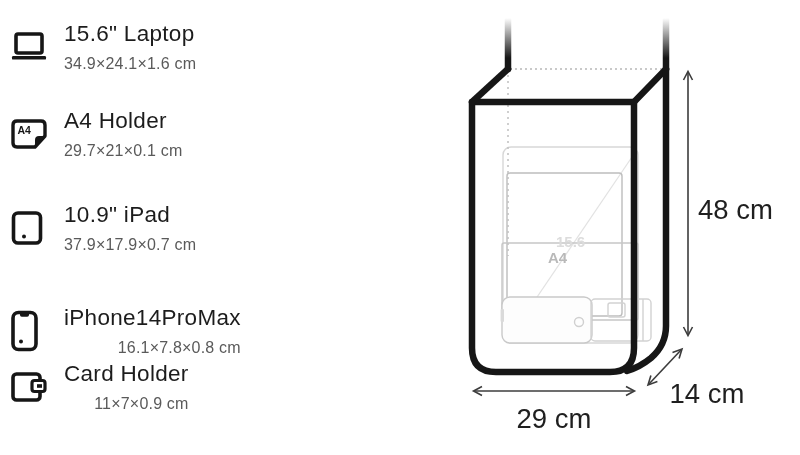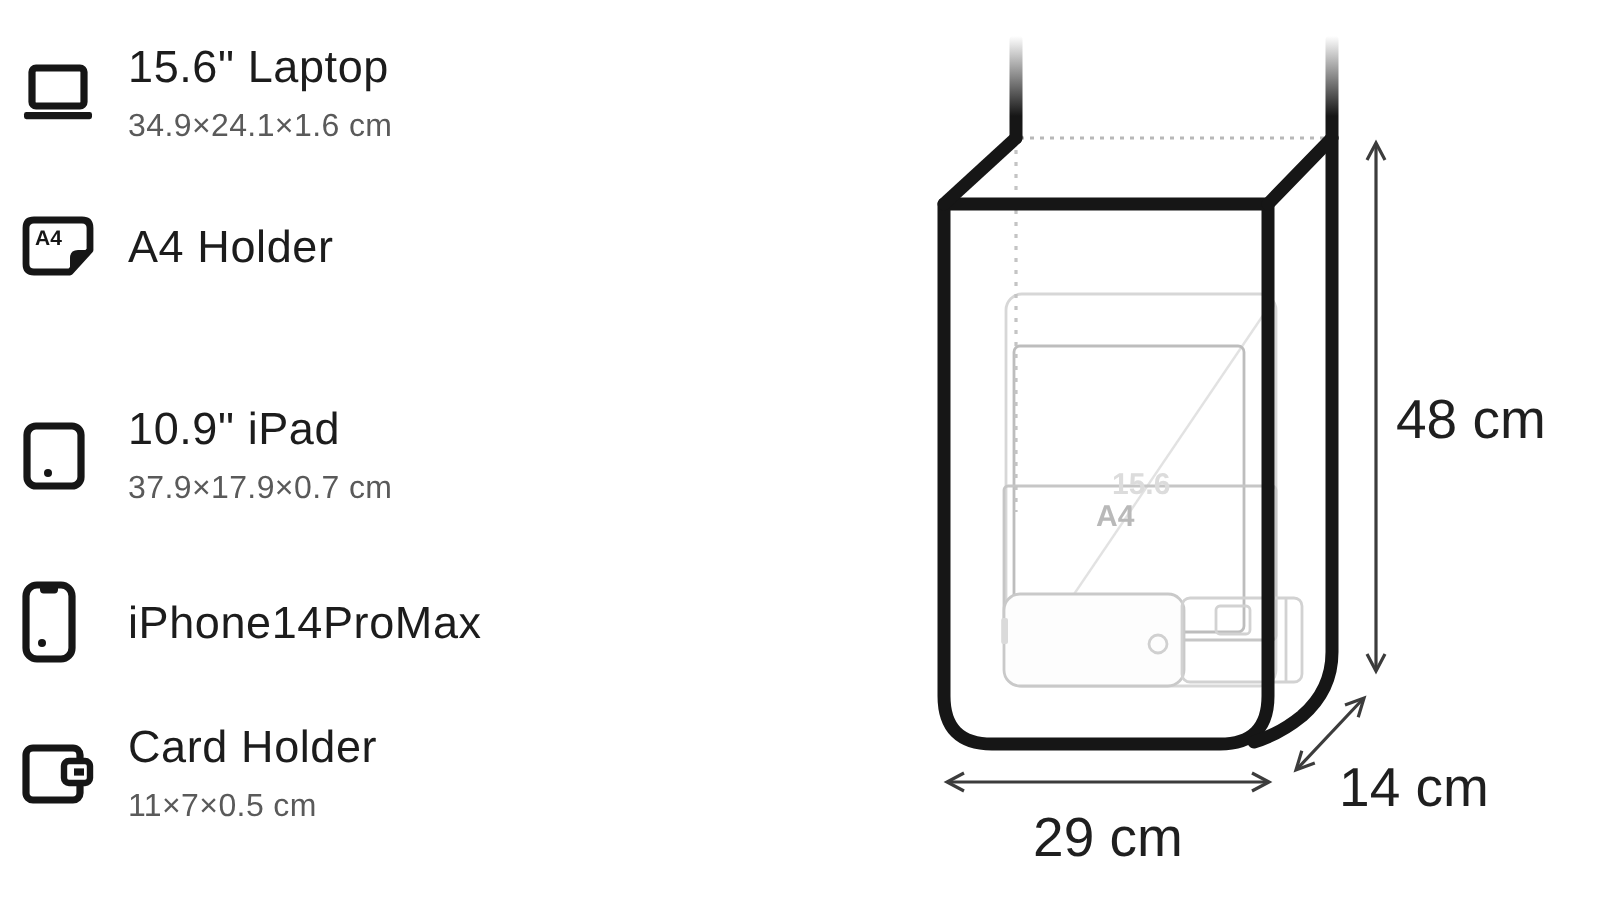--- a/index.html
+++ b/index.html
@@ -5,21 +5,21 @@
   html,body{margin:0;padding:0;}
   body{
     width:800px;height:455px;position:relative;background:#ffffff;
     font-family:"Liberation Sans", sans-serif;overflow:hidden;
   }
   .list{position:absolute;left:0;top:0;width:430px;height:455px;}
   .item{position:absolute;left:10px;display:flex;align-items:center;}
   .icon-box{width:44px;display:flex;justify-content:flex-start;align-items:center;flex:0 0 44px;}
   .item-text{margin-left:10px;}
   .title{font-size:22.5px;color:#1c1c1c;line-height:1.2;letter-spacing:.3px;}
-  .dims{font-size:16px;color:#5a5a5a;line-height:1.2;margin-top:7px;letter-spacing:.2px;}
+  .dims{font-size:16px;color:#5a5a5a;line-height:1.2;margin-top:7px;letter-spacing:.2px;text-align:right;}
   .diagram{position:absolute;left:430px;top:0;width:370px;height:455px;}
   svg text{font-family:"Liberation Sans", sans-serif;}
   .dim-label{fill:#1f1f1f;font-size:27.5px;}
 </style>
 </head>
 <body>
 
 <div class="list">
 
   <div class="item" style="top:20px">
@@ -38,60 +38,62 @@
   <div class="item" style="top:107px">
     <div class="icon-box">
       <svg width="38" height="32" viewBox="0 0 38 32">
         <path d="M7 3 H31 Q35 3 35 7 V18 L25 29 H7 Q3 29 3 25 V7 Q3 3 7 3 Z" fill="none" stroke="#161616" stroke-width="3.4" stroke-linejoin="round"></path>
         <path d="M35 18 L25 29 L25 22 Q25 18 29 18 Z" fill="#161616"></path>
         <text x="7.5" y="15.5" font-size="10.5" font-weight="700" fill="#161616">A4</text>
       </svg>
     </div>
     <div class="item-text">
       <div class="title">A4 Holder</div>
+      <div class="dims">29.7×21×0.1 cm</div>
     </div>
   </div>
 
   <div class="item" style="top:201px">
     <div class="icon-box">
       <svg width="34" height="34" viewBox="0 0 34 34">
         <rect x="3.5" y="2" width="27" height="30" rx="4.5" fill="none" stroke="#161616" stroke-width="3.6"></rect>
         <circle cx="14" cy="25.5" r="2" fill="#161616"></circle>
       </svg>
     </div>
     <div class="item-text">
       <div class="title">10.9" iPad</div>
       <div class="dims">37.9×17.9×0.7 cm</div>
     </div>
   </div>
 
-  <div class="item" style="top:290px">
+  <div class="item" style="top:304px">
     <div class="icon-box">
       <svg width="30" height="42" viewBox="0 0 30 42">
         <rect x="3" y="2.5" width="23" height="37" rx="5.5" fill="none" stroke="#161616" stroke-width="3.6"></rect>
         <path d="M10 2.5 h9 v2.4 q0 1.8 -1.8 1.8 h-5.4 q-1.8 0 -1.8 -1.8 Z" fill="#161616"></path>
         <circle cx="11" cy="31.5" r="2" fill="#161616"></circle>
       </svg>
     </div>
     <div class="item-text">
       <div class="title">iPhone14ProMax</div>
+      <div class="dims">16.1×7.8×0.8 cm</div>
     </div>
   </div>
 
   <div class="item" style="top:360px">
     <div class="icon-box">
       <svg width="38" height="32" viewBox="0 0 38 32">
         <rect x="3" y="3" width="27" height="26" rx="3.5" fill="none" stroke="#161616" stroke-width="3.6"></rect>
         <rect x="22" y="9.5" width="13" height="11" rx="2.5" fill="#ffffff" stroke="#161616" stroke-width="3.2"></rect>
         <rect x="27" y="13.2" width="5" height="3.6" fill="#161616"></rect>
       </svg>
     </div>
     <div class="item-text">
       <div class="title">Card Holder</div>
-      <div class="dims">11×7×0.5 cm</div>
+      <div class="dims">11×7×0.9 cm</div>
     </div>
   </div>
 
 </div>
 
 <svg class="diagram" viewBox="430 0 370 455">
   <defs>
     <linearGradient id="strapFade" gradientUnits="userSpaceOnUse" x1="0" y1="18" x2="0" y2="58">
       <stop offset="0" stop-color="#161616" stop-opacity="0"></stop>
       <stop offset="1" stop-color="#161616" stop-opacity="1"></stop>

